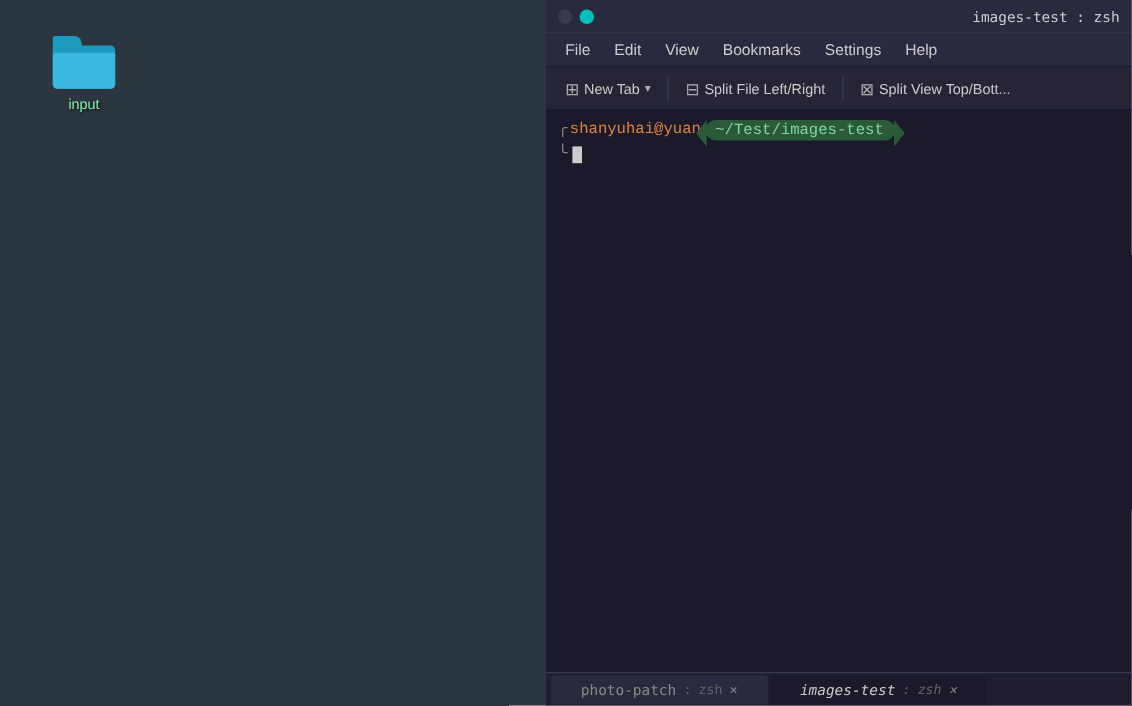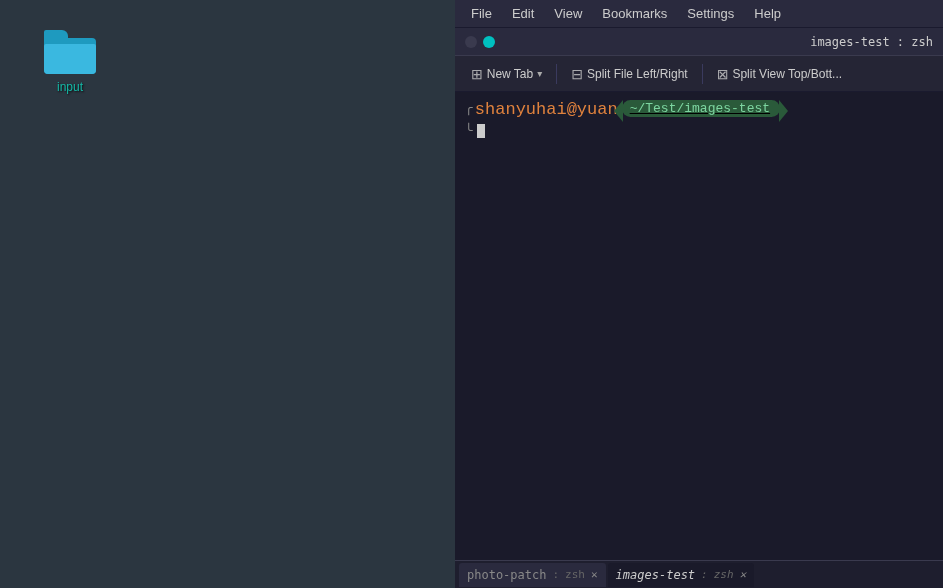--- a/index.html
+++ b/index.html
@@ -63,21 +63,21 @@
       bottom: 0;
       left: 0;
       width: 52px;
       height: 30px;
       background-color: #3ab8e0;
       border-radius: 2px 2px 4px 4px;
     }
 
     .icon-label {
       margin-top: 6px;
-      color: #14b8a6;
+      color: #86efac;
       font-size: 12px;
       text-align: left;
       text-shadow: 1px 1px 2px rgba(0,0,0,0.8);
     }
 
     
     #terminal {
       width: 488px;
       height: 588px;
       background-color: #1a1a2e;
@@ -186,37 +186,36 @@
     }
 
     .prompt-bracket {
       color: #888888;
       font-size: 13px;
       margin-right: 2px;
     }
 
     .prompt-user {
       color: #e0823d;
-      font-size: 17px;
+      font-size: 13px;
     }
 
     .prompt-path-container {
       display: flex;
       align-items: center;
       margin-left: 4px;
     }
 
     .prompt-path-bg {
       background-color: #2a5a3a;
       border-radius: 10px;
       padding: 1px 10px 1px 8px;
       display: flex;
       gap: 4px;
       position: relative;
-      text-decoration: underline;
     }
 
     .prompt-path-arrow-left {
       position: absolute;
       left: -8px;
       top: 0;
       width: 0;
       height: 0;
       border-top: 11px solid transparent;
       border-bottom: 11px solid transparent;
@@ -267,21 +266,21 @@
       align-items: center;
       border-top: 1px solid #3a3a4e;
       padding: 0 4px;
       gap: 2px;
     }
 
     .term-tab {
       height: 24px;
       display: flex;
       align-items: center;
-      padding: 0 8px;
+      padding: 0 25px;
       font-size: 12px;
       font-family: monospace;
       border-radius: 3px 3px 0 0;
       cursor: pointer;
       gap: 6px;
     }
 
     .term-tab.inactive {
       background-color: #2a2a3e;
       color: #888888;
@@ -307,34 +306,34 @@
     <div class="folder-icon">
       <div class="folder-tab"></div>
       <div class="folder-back"></div>
       <div class="folder-front"></div>
     </div>
     <span class="icon-label">input</span>
   </div>
 </div>
 
 <div id="terminal">
+
+  <div id="title-bar">
+    <div class="title-dot dot-close"></div>
+    <div class="title-dot dot-active"></div>
+    <span class="title-text">images-test : zsh</span>
+  </div>
 
   <div id="menu-bar">
     <span class="menu-item">File</span>
     <span class="menu-item">Edit</span>
     <span class="menu-item">View</span>
     <span class="menu-item">Bookmarks</span>
     <span class="menu-item">Settings</span>
     <span class="menu-item">Help</span>
-  </div>
-
-  <div id="title-bar">
-    <div class="title-dot dot-close"></div>
-    <div class="title-dot dot-active"></div>
-    <span class="title-text">images-test : zsh</span>
   </div>
 
   <div id="toolbar">
     <div class="toolbar-btn">
       <span class="toolbar-icon">⊞</span>
       <span>New Tab</span>
       <span style="font-size:10px; color:#aaa;">▾</span>
     </div>
     <div class="toolbar-separator"></div>
     <div class="toolbar-btn">

